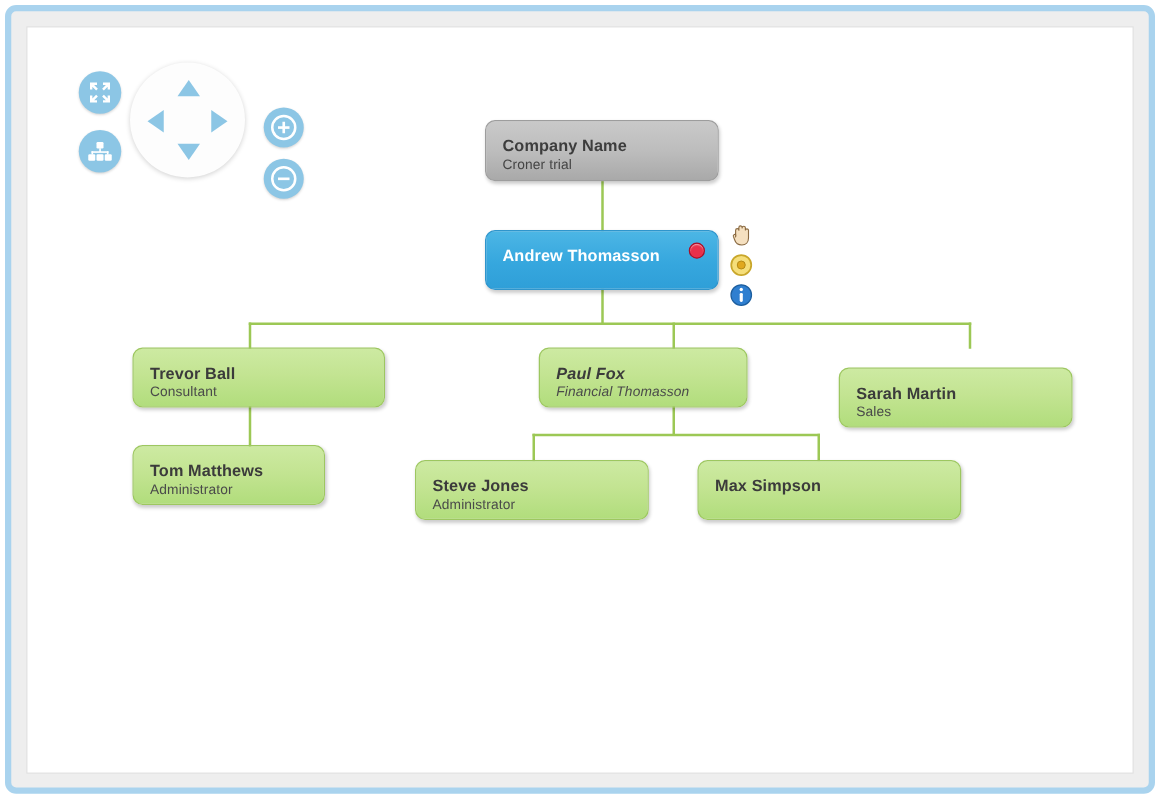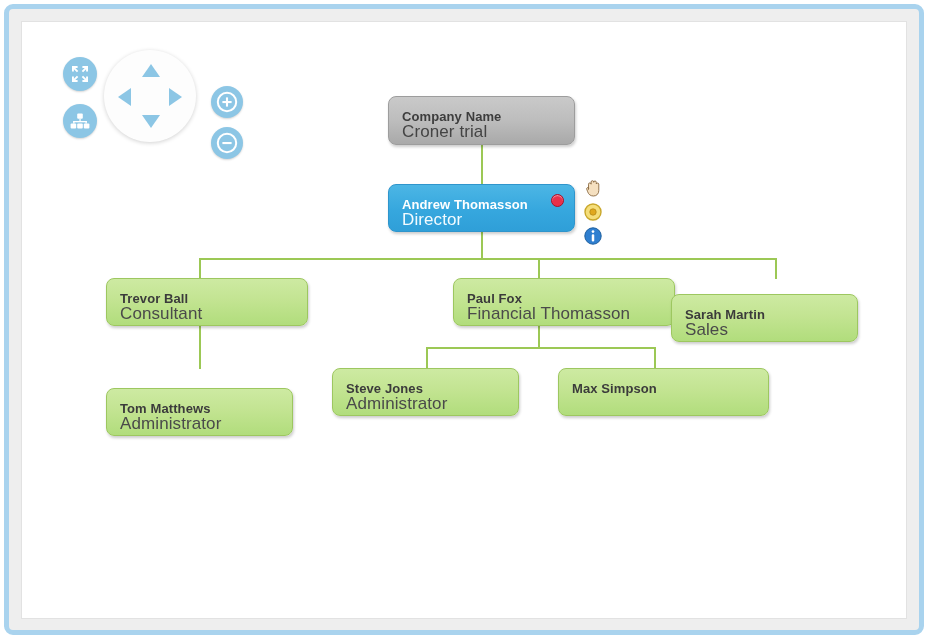--- a/index.html
+++ b/index.html
@@ -139,21 +139,21 @@
     box-shadow: 1px 2px 3px rgba(0,0,0,0.20);
   }
   .node .node-title {
     font-size: 13px;
     font-weight: bold;
     color: #3b3b3b;
     line-height: 15px;
     letter-spacing: 0.1px;
   }
   .node .node-subtitle {
-    font-size: 17px;
+    font-size: 11px;
     font-weight: normal;
     color: #4a4a4a;
     line-height: 16px;
     letter-spacing: 0.1px;
   }
 
   .node-company {
     background: linear-gradient(to bottom, #c9c9c9 0%, #bdbdbd 50%, #a9a9a9 100%);
     border: 1px solid #9d9d9d;
   }
@@ -223,39 +223,38 @@
       <div class="conn conn-v" style="left:632px; top:325px; height:22px;"></div>
 
       <div class="node node-company" style="left:366px; top:74px; width:187px; height:49px;">
         <div class="node-title">Company Name</div>
         <div class="node-subtitle">Croner trial</div>
       </div>
 
       <div class="node node-selected" style="left:366px; top:162px; width:187px; height:48px;">
         <div class="badge-dot"></div>
         <div class="node-title">Andrew Thomasson</div>
-        <div class="node-subtitle">Director</div>
       </div>
 
       <div class="node node-green" style="left:84px; top:256px; width:202px; height:48px;">
         <div class="node-title">Trevor Ball</div>
         <div class="node-subtitle">Consultant</div>
       </div>
 
-      <div class="node node-green" style="left:431px; top:256px; width:222px; height:48px;">
+      <div class="node node-green" style="left:409px; top:256px; width:167px; height:48px;font-style:italic;">
         <div class="node-title">Paul Fox</div>
         <div class="node-subtitle">Financial Thomasson</div>
       </div>
 
       <div class="node node-green" style="left:649px; top:272px; width:187px; height:48px;">
         <div class="node-title">Sarah Martin</div>
         <div class="node-subtitle">Sales</div>
       </div>
 
-      <div class="node node-green" style="left:84px; top:366px; width:187px; height:48px;">
+      <div class="node node-green" style="left:84px; top:334px; width:154px; height:48px;">
         <div class="node-title">Tom Matthews</div>
         <div class="node-subtitle">Administrator</div>
       </div>
 
       <div class="node node-green" style="left:310px; top:346px; width:187px; height:48px;">
         <div class="node-title">Steve Jones</div>
         <div class="node-subtitle">Administrator</div>
       </div>
 
       <div class="node node-green" style="left:536px; top:346px; width:211px; height:48px;">

